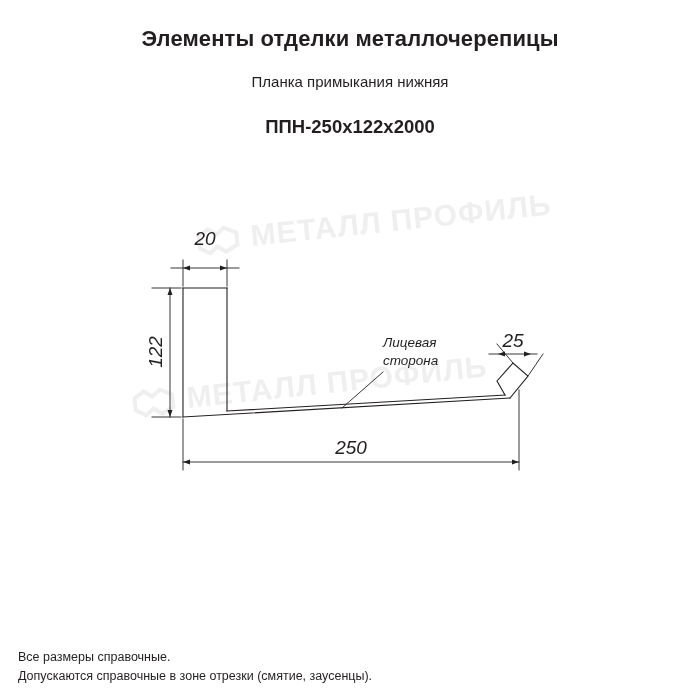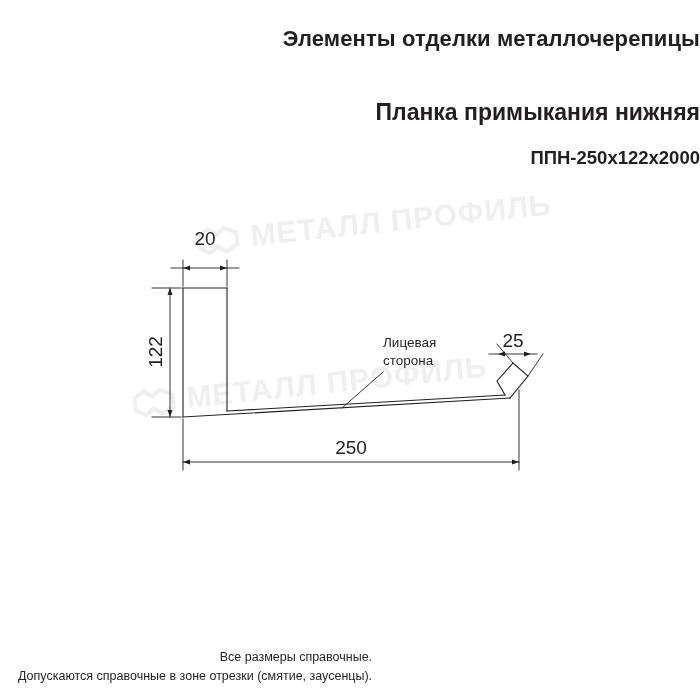--- a/index.html
+++ b/index.html
@@ -19,50 +19,51 @@
     position: relative;
     width: 700px;
     height: 700px;
   }
   
   .title-block {
     position: absolute;
     top: 24px;
     left: 0;
     width: 700px;
-    text-align: right;
+    text-align: center;
   }
   .title-main {
     font-size: 22px;
     font-weight: bold;
     letter-spacing: 0.1px;
     line-height: 30px;
     color: #231f20;
   }
   .title-sub {
-    font-size: 23px;
-    font-weight: bold;
+    font-size: 15px;
+    font-weight: normal;
     line-height: 27px;
-    margin-top: 45px;
+    margin-top: 14px;
     color: #231f20;
   }
   .title-code {
     font-size: 18.5px;
     font-weight: bold;
     line-height: 27px;
     margin-top: 18px;
     color: #231f20;
   }
   
   .drawing {
     position: absolute;
     top: 160px;
     left: 0;
     width: 564px;
     height: 350px;
+    font-style: italic;
   }
   .drawing svg {
     display: block;
   }
   
   .watermark {
     position: absolute;
     color: #efeff0;
     font-weight: bold;
     font-size: 30px;
@@ -83,21 +84,21 @@
   #wm2 { top: 368px; left: 132px; transform: rotate(-6deg); }
   
   .footer {
     position: absolute;
     left: 18px;
     bottom: 14px;
     font-size: 12.5px;
     line-height: 19px;
     color: #231f20;
   }
-  .footer div { white-space: nowrap; text-align: right; }
+  .footer div { white-space: nowrap; }
 </style>
 </head>
 <body>
 
 <div class="page">
 
   <div class="title-block">
     <div class="title-main">Элементы отделки металлочерепицы</div>
     <div class="title-sub">Планка примыкания нижняя</div>
     <div class="title-code">ППН-250х122х2000</div>

